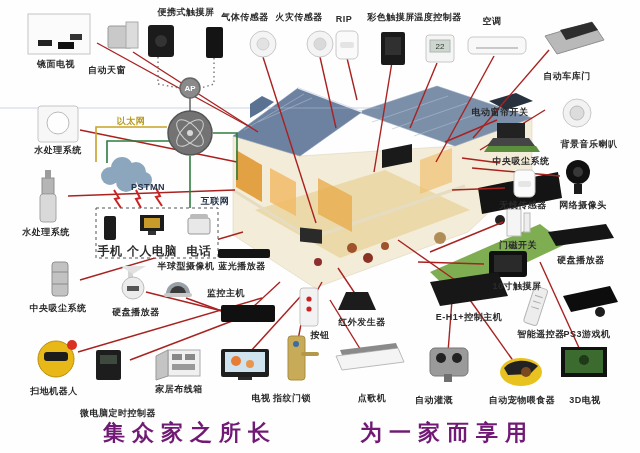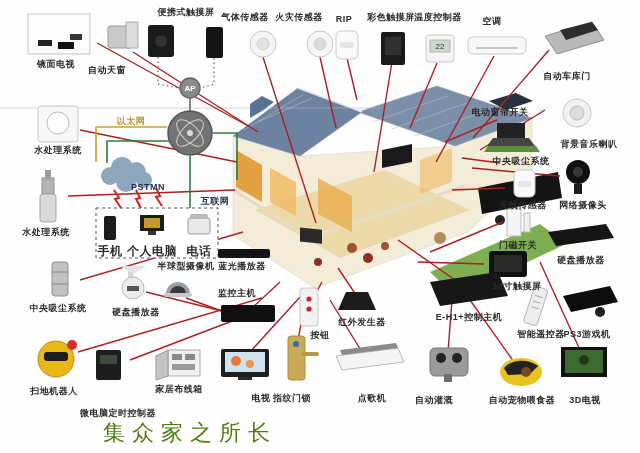--- a/index.html
+++ b/index.html
@@ -4,21 +4,21 @@
 <style>
   html,body{margin:0;padding:0;background:#fff;}
   #stage{position:relative;width:640px;height:453px;background:#fefefe;overflow:hidden;
          font-family:"Liberation Sans","DejaVu Sans",sans-serif;}
   svg{position:absolute;left:0;top:0;}
   .lbl{position:absolute;transform:translateX(-50%);font-size:9px;font-weight:700;
        color:#2b2b2b;white-space:nowrap;letter-spacing:.5px;line-height:1;}
   .lbl.small{font-size:12px;}
   .lbl.olive{color:#b89a1c;}
   .lbl.navy{color:#23324a;margin-top:44px;}
-  .title{position:absolute;font-size:22px;font-weight:400;color:#4d7c0f;
+  .title{position:absolute;font-size:22px;font-weight:700;color:#701a75;
          letter-spacing:7px;white-space:nowrap;}
 </style>
 </head>
 <body>
 
 <div id="stage">
 
 <svg width="640" height="453" viewBox="0 0 640 453">
 
   <g>
@@ -352,21 +352,21 @@
 <div class="lbl navy" style="left:148px;top:139px">PSTMN</div>
 <div class="lbl navy" style="left:215px;top:153px">互联网</div>
 <div class="lbl small" style="left:110px;top:245px">手机</div>
 <div class="lbl small" style="left:152px;top:245px">个人电脑</div>
 <div class="lbl small" style="left:199px;top:245px">电话</div>
 <div class="lbl" style="left:46px;top:228px">水处理系统</div>
 <div class="lbl" style="left:58px;top:304px">中央吸尘系统</div>
 <div class="lbl" style="left:136px;top:308px">硬盘播放器</div>
 <div class="lbl" style="left:186px;top:262px">半球型摄像机</div>
 <div class="lbl" style="left:242px;top:262px">蓝光播放器</div>
-<div class="lbl" style="left:237px;top:289px">监控主机</div>
+<div class="lbl" style="left:226px;top:289px">监控主机</div>
 <div class="lbl" style="left:54px;top:387px">扫地机器人</div>
 <div class="lbl" style="left:118px;top:409px">微电脑定时控制器</div>
 <div class="lbl" style="left:179px;top:385px">家居布线箱</div>
 <div class="lbl" style="left:261px;top:394px">电视</div>
 <div class="lbl" style="left:292px;top:394px">指纹门锁</div>
 <div class="lbl" style="left:372px;top:394px">点歌机</div>
 <div class="lbl" style="left:320px;top:331px">按钮</div>
 <div class="lbl" style="left:362px;top:318px">红外发生器</div>
 <div class="lbl" style="left:469px;top:313px">E-H1+控制主机</div>
 <div class="lbl" style="left:434px;top:396px">自动灌溉</div>
@@ -377,14 +377,15 @@
 <div class="lbl" style="left:523px;top:201px">无线传感器</div>
 <div class="lbl" style="left:518px;top:241px">门磁开关</div>
 <div class="lbl" style="left:589px;top:140px">背景音乐喇叭</div>
 <div class="lbl" style="left:583px;top:201px">网络摄像头</div>
 <div class="lbl" style="left:581px;top:256px">硬盘播放器</div>
 <div class="lbl" style="left:517px;top:282px">10寸触摸屏</div>
 <div class="lbl" style="left:541px;top:330px">智能遥控器</div>
 <div class="lbl" style="left:587px;top:330px">PS3游戏机</div>
 
 <div class="title" style="left:103px;top:418px">集众家之所长</div>
+<div class="title" style="left:360px;top:418px">为一家而享用</div>
 
 </div>
 
 </body></html>

